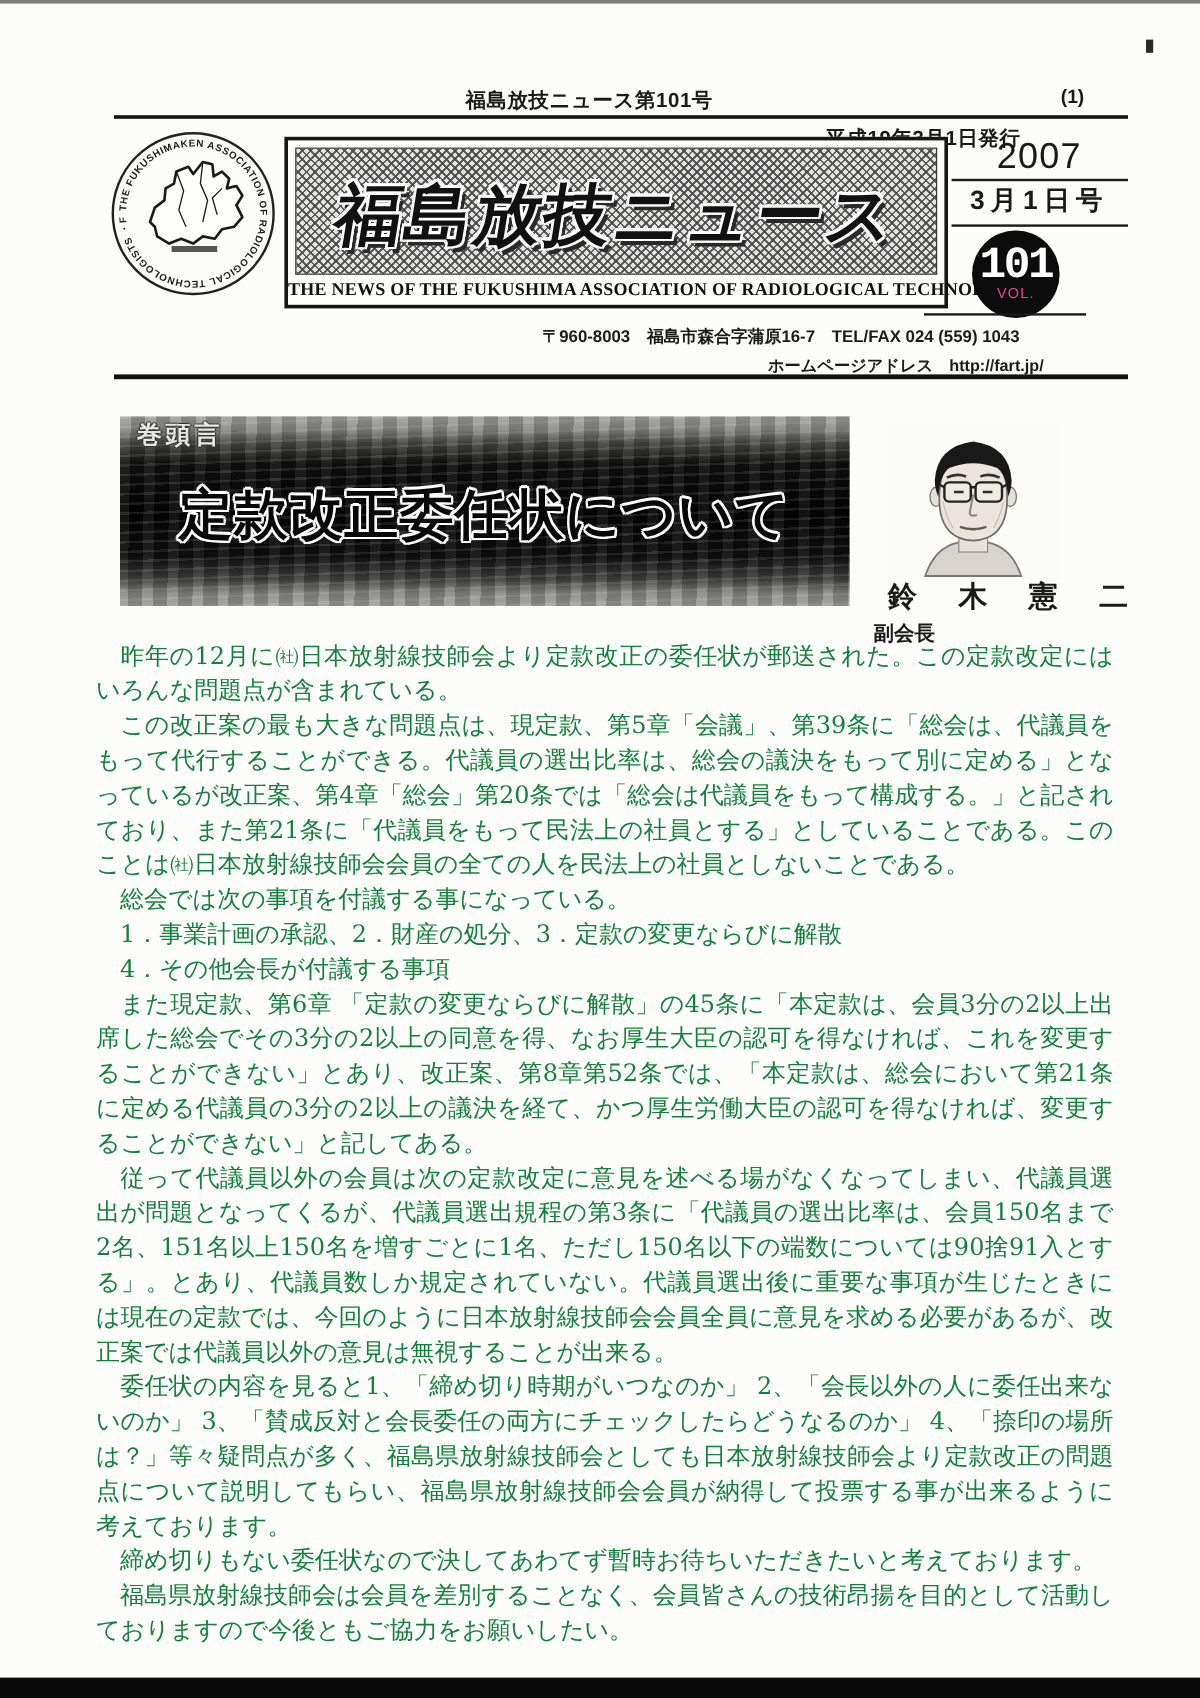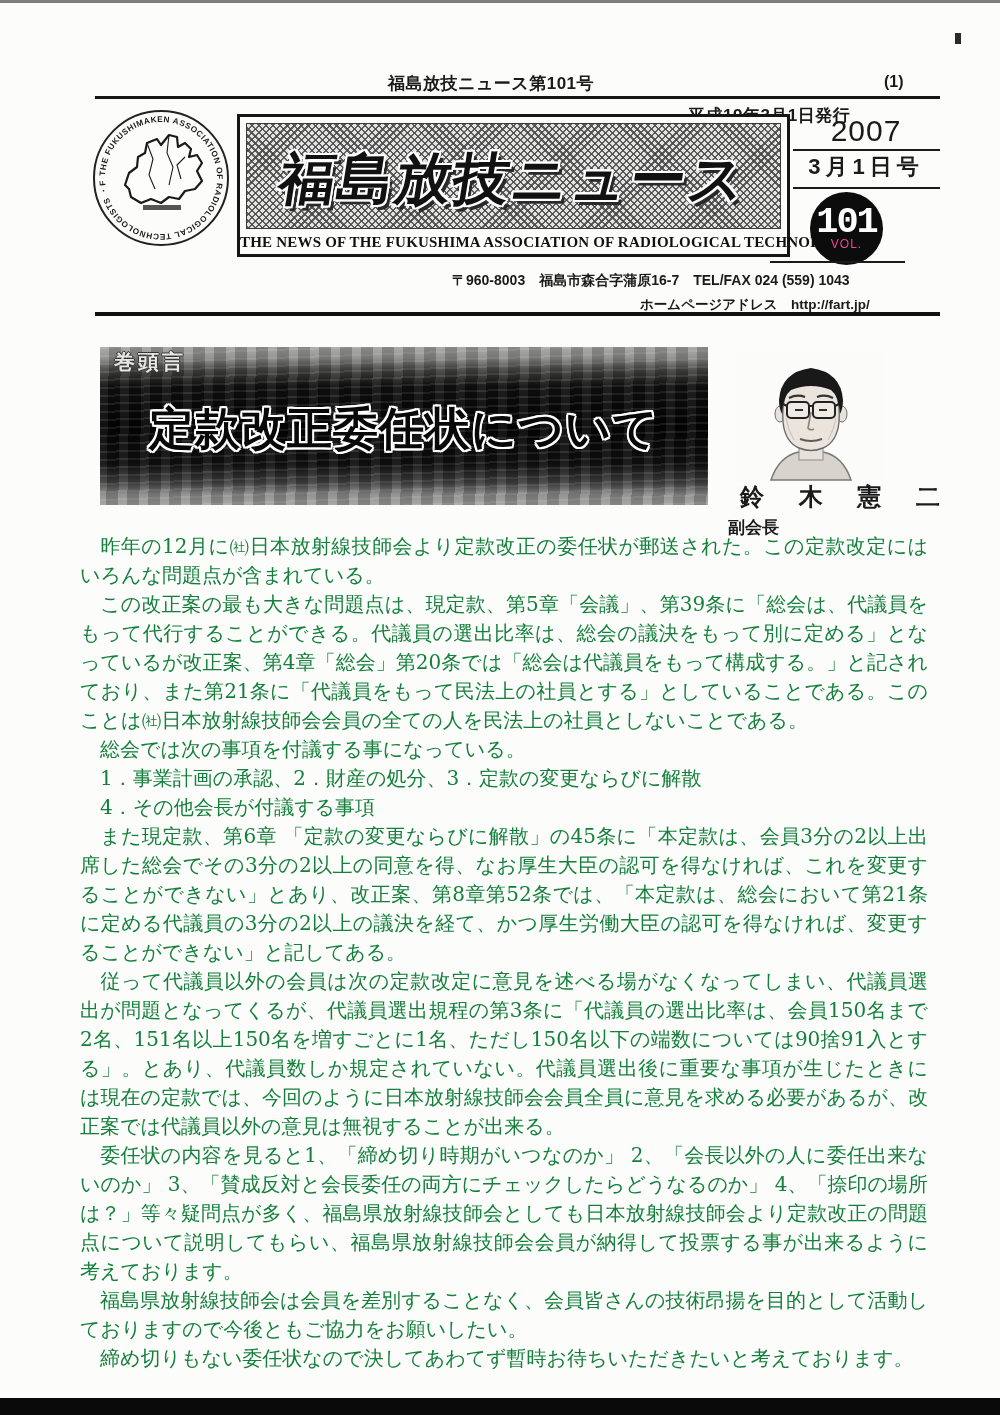--- a/index.html
+++ b/index.html
@@ -160,18 +160,18 @@
 
   <div class="abs body-text">
     <p>　昨年の12月に㈳日本放射線技師会より定款改正の委任状が郵送された。この定款改定にはいろんな問題点が含まれている。</p>
     <p>　この改正案の最も大きな問題点は、現定款、第5章「会議」、第39条に「総会は、代議員をもって代行することができる。代議員の選出比率は、総会の議決をもって別に定める」となっているが改正案、第4章「総会」第20条では「総会は代議員をもって構成する。」と記されており、また第21条に「代議員をもって民法上の社員とする」としていることである。このことは㈳日本放射線技師会会員の全ての人を民法上の社員としないことである。</p>
     <p>　総会では次の事項を付議する事になっている。</p>
     <p>　1．事業計画の承認、2．財産の処分、3．定款の変更ならびに解散</p>
     <p>　4．その他会長が付議する事項</p>
     <p>　また現定款、第6章 「定款の変更ならびに解散」の45条に「本定款は、会員3分の2以上出席した総会でその3分の2以上の同意を得、なお厚生大臣の認可を得なければ、これを変更することができない」とあり、改正案、第8章第52条では、「本定款は、総会において第21条に定める代議員の3分の2以上の議決を経て、かつ厚生労働大臣の認可を得なければ、変更することができない」と記してある。</p>
     <p>　従って代議員以外の会員は次の定款改定に意見を述べる場がなくなってしまい、代議員選出が問題となってくるが、代議員選出規程の第3条に「代議員の選出比率は、会員150名まで2名、151名以上150名を増すごとに1名、ただし150名以下の端数については90捨91入とする」。とあり、代議員数しか規定されていない。代議員選出後に重要な事項が生じたときには現在の定款では、今回のように日本放射線技師会会員全員に意見を求める必要があるが、改正案では代議員以外の意見は無視することが出来る。</p>
     <p>　委任状の内容を見ると1、「締め切り時期がいつなのか」 2、「会長以外の人に委任出来ないのか」 3、「賛成反対と会長委任の両方にチェックしたらどうなるのか」 4、「捺印の場所は？」等々疑問点が多く、福島県放射線技師会としても日本放射線技師会より定款改正の問題点について説明してもらい、福島県放射線技師会会員が納得して投票する事が出来るように考えております。</p>
+    <p>　締め切りもない委任状なので決してあわてず暫時お待ちいただきたいと考えております。</p>
     <p>　福島県放射線技師会は会員を差別することなく、会員皆さんの技術昂揚を目的として活動しておりますので今後ともご協力をお願いしたい。</p>
-    <p>　締め切りもない委任状なので決してあわてず暫時お待ちいただきたいと考えております。</p>
   </div>
 
   <div class="abs scan-bottom"></div>
 </div>
 
 </body></html>

